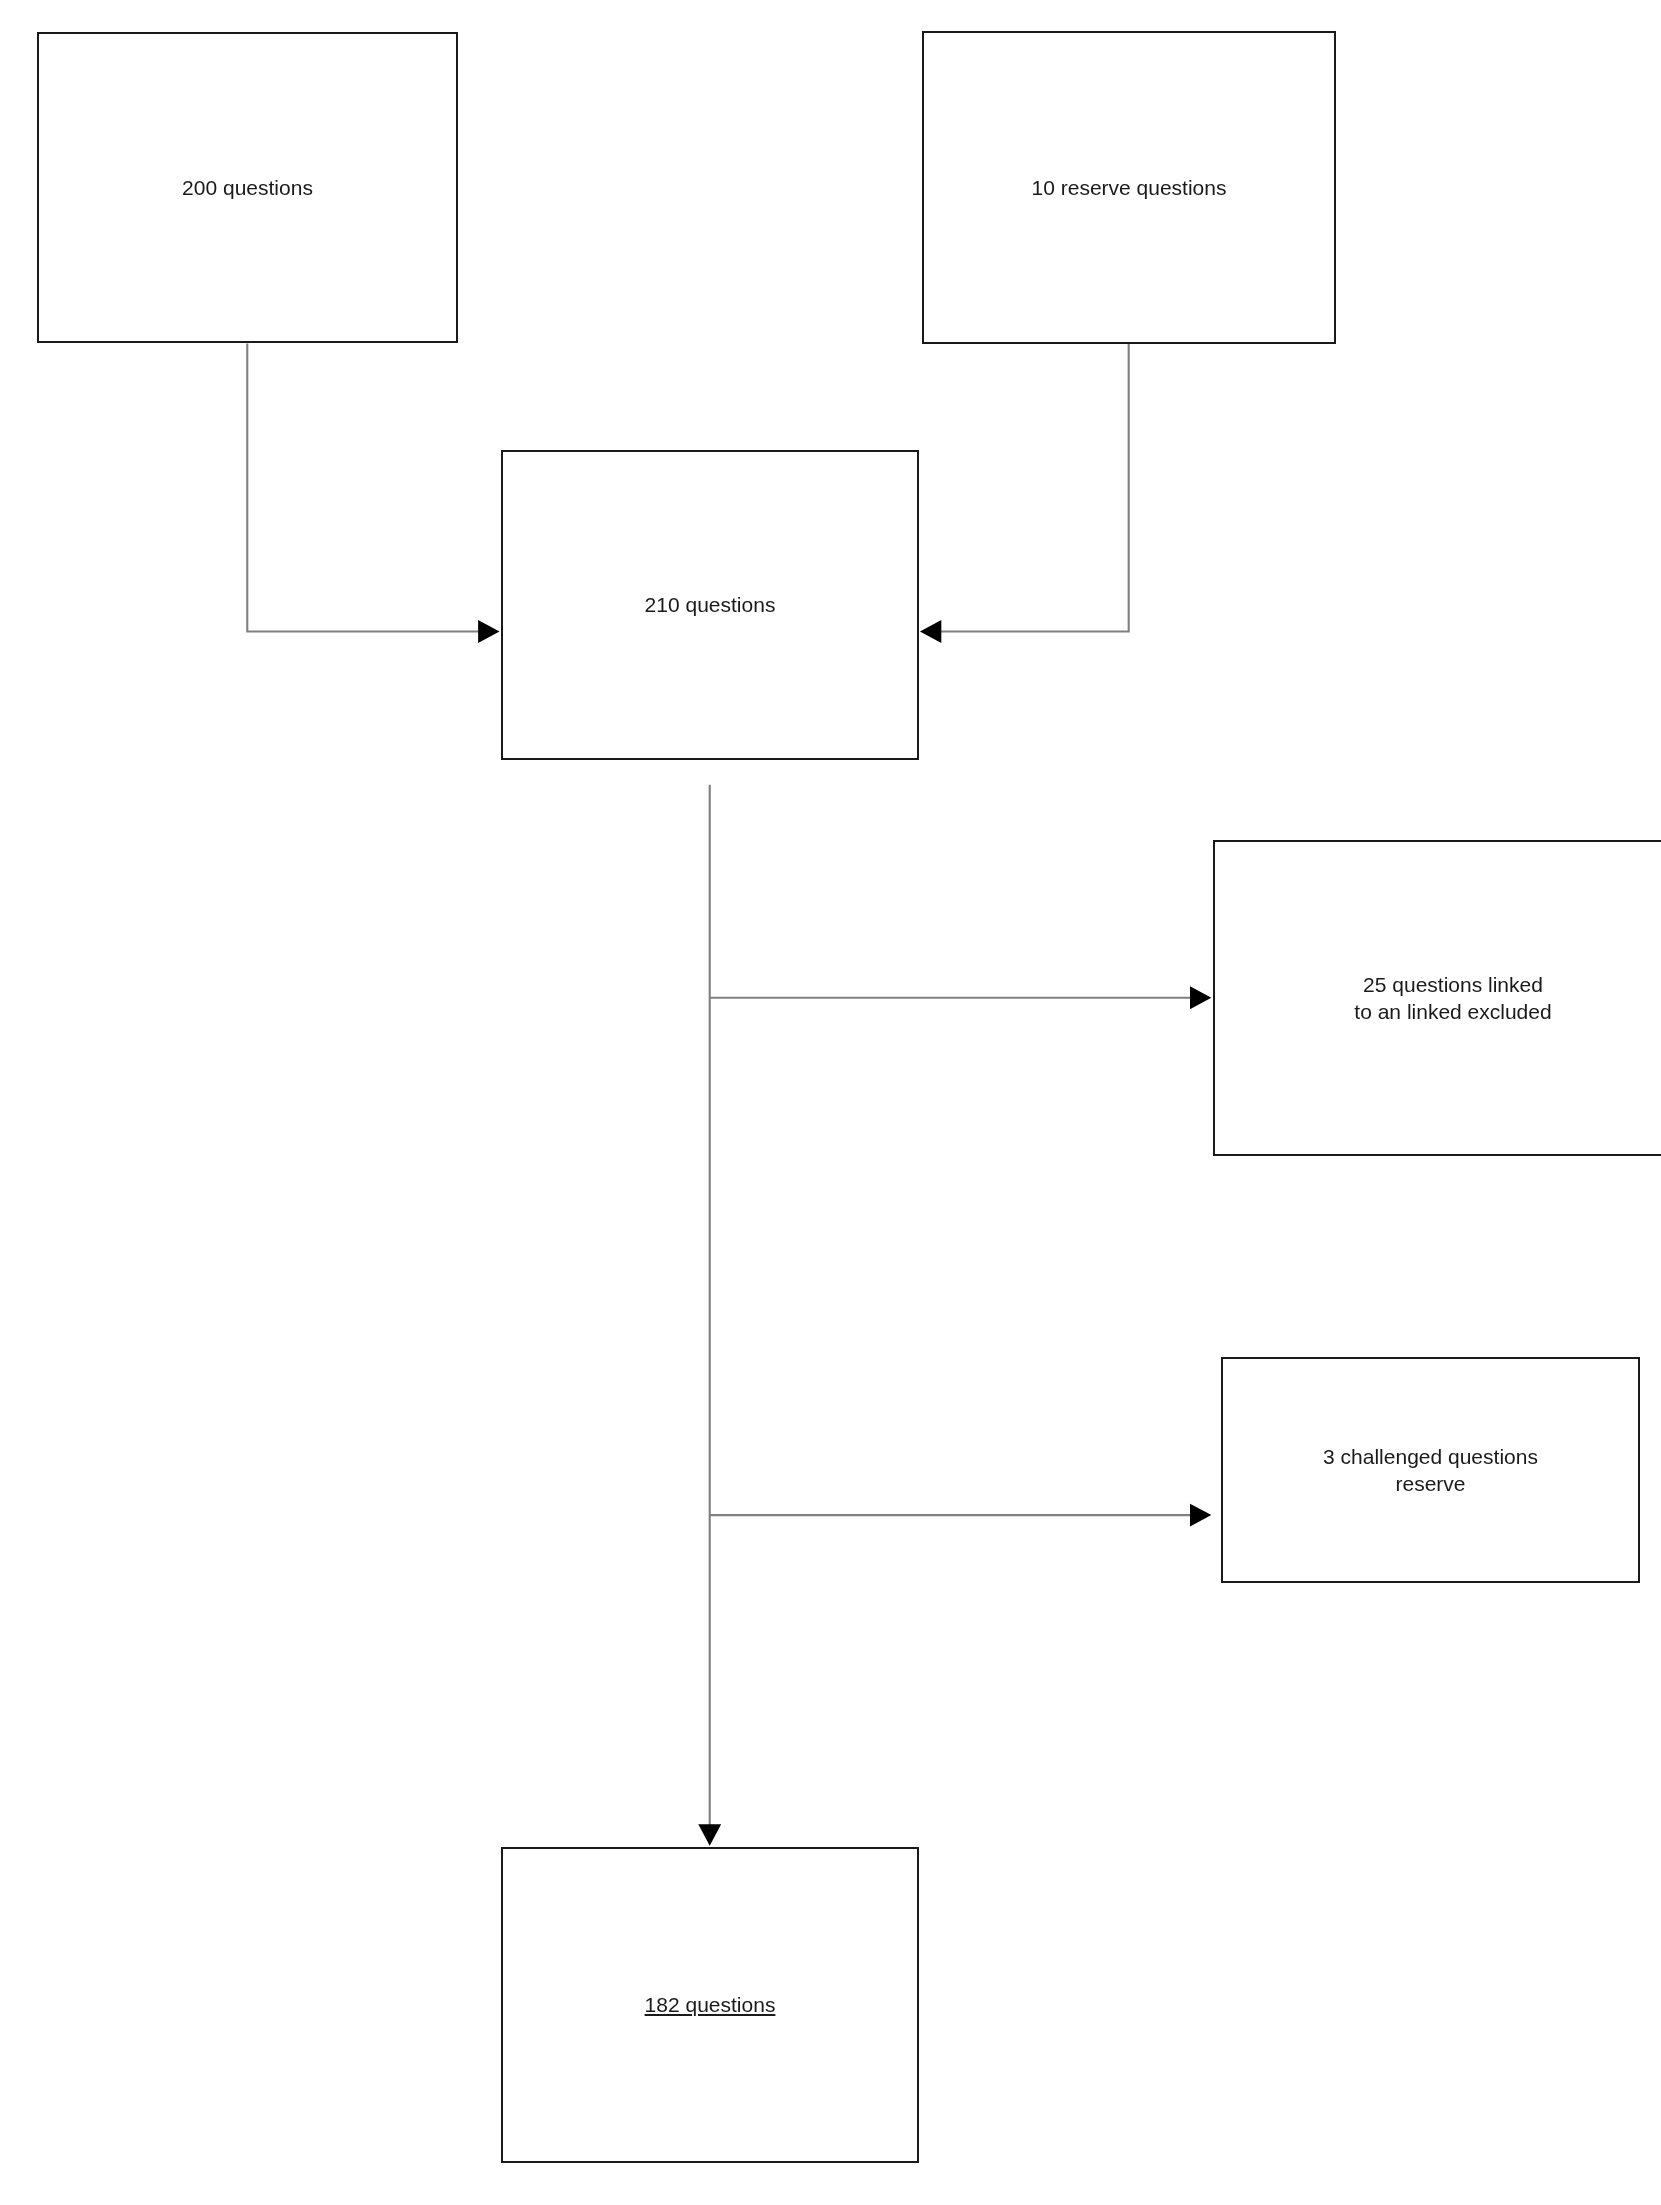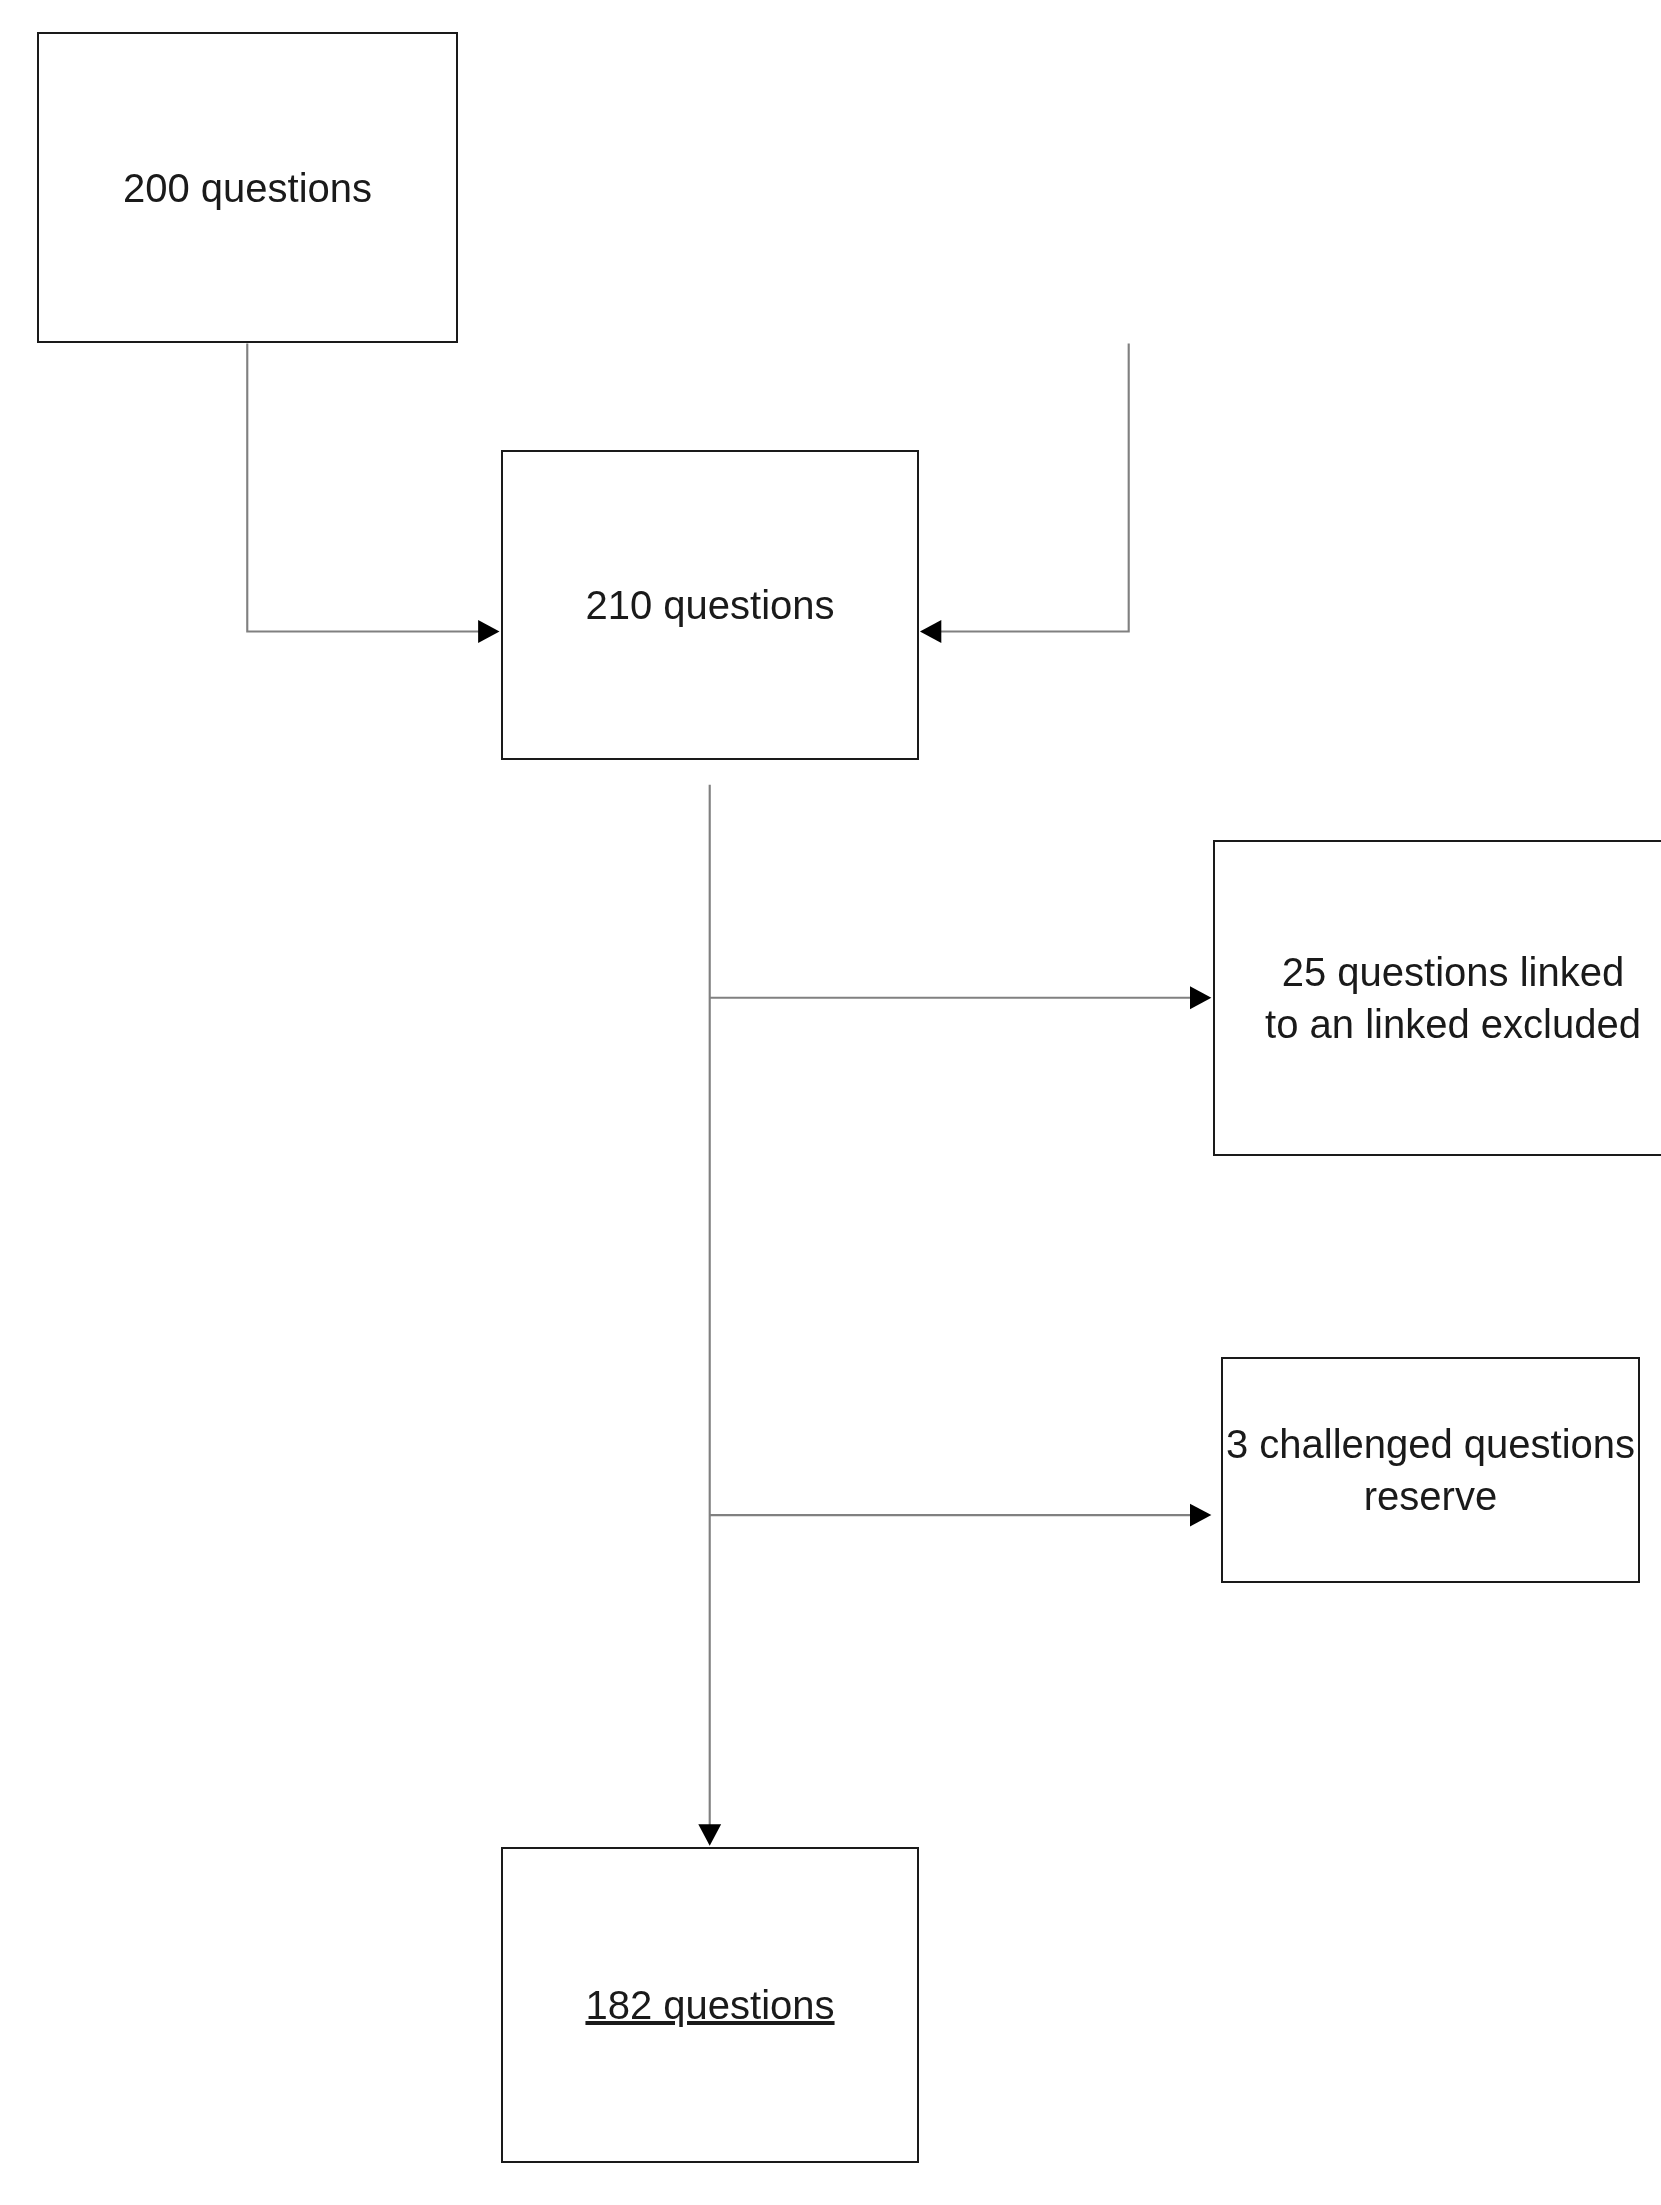--- a/index.html
+++ b/index.html
@@ -22,21 +22,21 @@
   }
   .box {
     position: absolute;
     box-sizing: border-box;
     border: 2.1px solid #1a1a1a;
     background: #ffffff;
     display: flex;
     align-items: center;
     justify-content: center;
     text-align: center;
-    font-size: 40px;
+    font-size: 21px;
     line-height: 1.3;
     color: #1a1a1a;
   }
   #box-q200   { left: 37px;   top: 32px;   width: 421px; height: 311px; }
   #box-q10    { left: 922px; top: 31px;   width: 414px; height: 313px; }
   #box-q210   { left: 501px;  top: 450px;  width: 418px; height: 310px; }
   #box-excl25 { left: 1213px; top: 840px; width: 480px; height: 316px; }
   #box-excl3  { left: 1213px; top: 1357px; width: 419px; height: 226px; margin-left: 8px; }
   #box-q182   { left: 501px;  top: 1847px; width: 418px; height: 316px; text-decoration: underline; }
   .connector {
@@ -69,20 +69,23 @@
     <polygon class="arrowhead" points="1670,1384 1700,1400 1670,1416"></polygon>
 
     <polyline class="connector" points="996,2126 1672,2126"></polyline>
     <polygon class="arrowhead" points="1670,2110 1700,2126 1670,2142"></polygon>
   </svg>
 
   <div class="box" id="box-q200">
     <span class="lbl">200 questions</span>
   </div>
 
+  <div class="box" id="box-q10">
+    <span class="lbl">10 reserve questions</span>
+  </div>
 
   <div class="box" id="box-q210">
     <span class="lbl">210 questions</span>
   </div>
 
   <div class="box" id="box-excl25">
     <span class="lbl">
       <span>25 questions linked</span><br>
       <span>to an linked excluded</span>
     </span>

